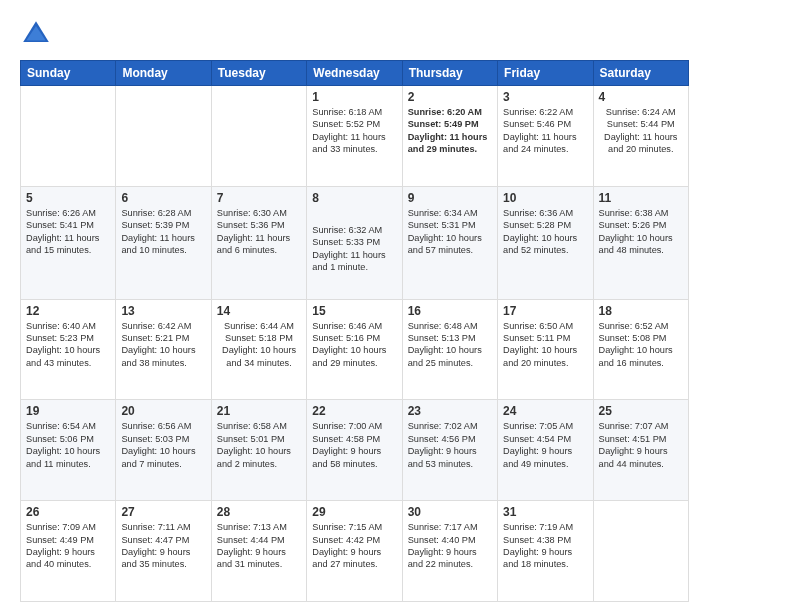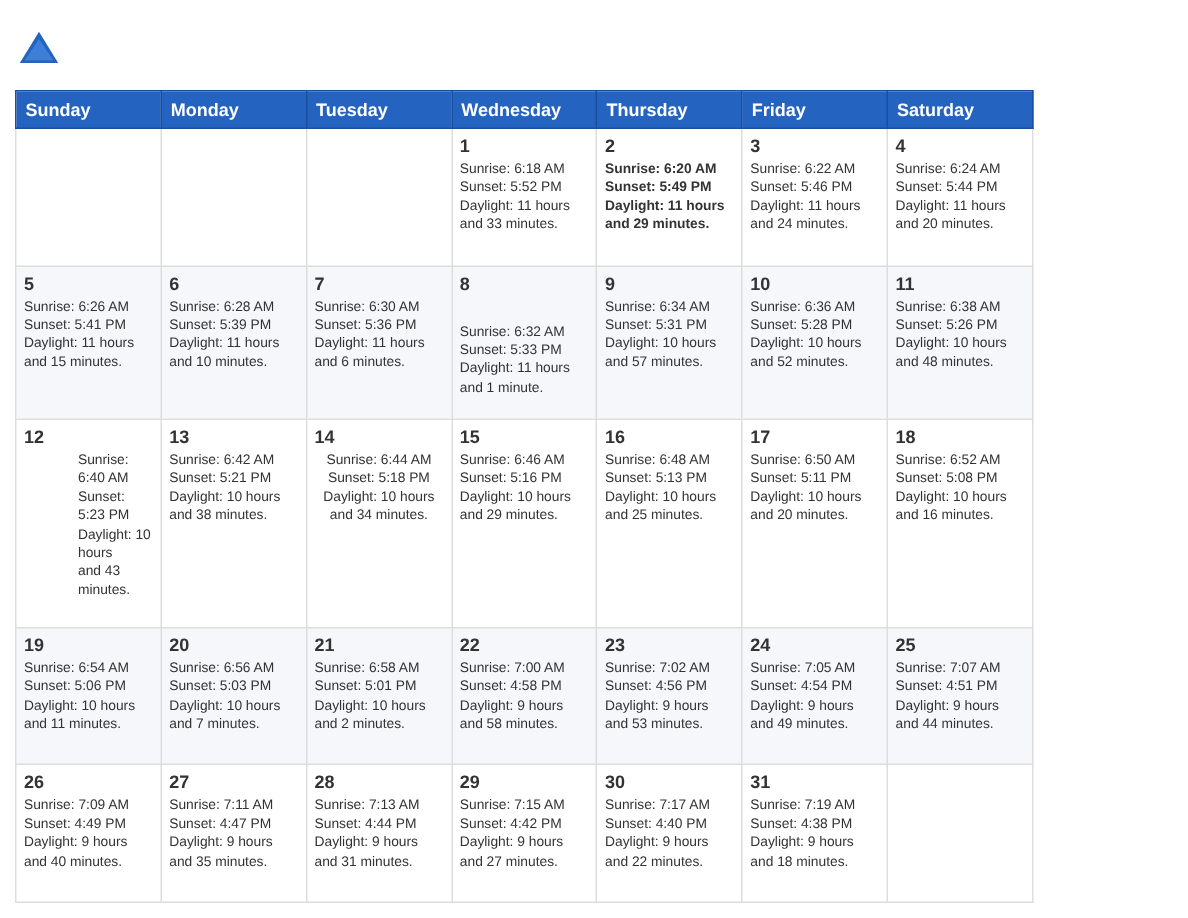--- a/index.html
+++ b/index.html
@@ -6,21 +6,21 @@
     body {
       width: 792px;
       height: 612px;
       font-family: Arial, sans-serif;
       background: #fff;
       overflow: hidden;
     }
     .page {
       width: 711px;
       height: 612px;
-      padding: 18px 22px 10px 10px;
+      padding: 18px 22px 10px 20px;
       display: flex;
       flex-direction: column;
     }
     .header {
       display: flex;
       justify-content: space-between;
       align-items: flex-start;
       margin-bottom: 10px;
     }
     .logo {
@@ -156,21 +156,21 @@
           </td>
           <td>
             <span class="day-num">3</span>
             <div class="day-info" style="white-space: pre-line;">Sunrise: 6:22 AM
 Sunset: 5:46 PM
 Daylight: 11 hours
 and 24 minutes.</div>
           </td>
           <td>
             <span class="day-num">4</span>
-            <div class="day-info" style="white-space: pre-line;">Sunrise: 6:24 AM
+            <div class="day-info" style="white-space: pre-line; text-align: center;">Sunrise: 6:24 AM
 Sunset: 5:44 PM
 Daylight: 11 hours
 and 20 minutes.</div>
           </td>
         </tr>
         <tr class="row-bg-light">
           <td>
             <span class="day-num">5</span>
             <div class="day-info" style="white-space: pre-line;">Sunrise: 6:26 AM
 Sunset: 5:41 PM
@@ -216,21 +216,21 @@
             <span class="day-num">11</span>
             <div class="day-info" style="white-space: pre-line;">Sunrise: 6:38 AM
 Sunset: 5:26 PM
 Daylight: 10 hours
 and 48 minutes.</div>
           </td>
         </tr>
         <tr class="row-bg-white">
           <td>
             <span class="day-num">12</span>
-            <div class="day-info" style="white-space: pre-line; margin-left: 36px;">Sunrise: 6:40 AM
+            <div class="day-info" style="white-space: pre-line;">Sunrise: 6:40 AM
 Sunset: 5:23 PM
 Daylight: 10 hours
 and 43 minutes.</div>
           </td>
           <td>
             <span class="day-num">13</span>
             <div class="day-info" style="white-space: pre-line;">Sunrise: 6:42 AM
 Sunset: 5:21 PM
 Daylight: 10 hours
 and 38 minutes.</div>

